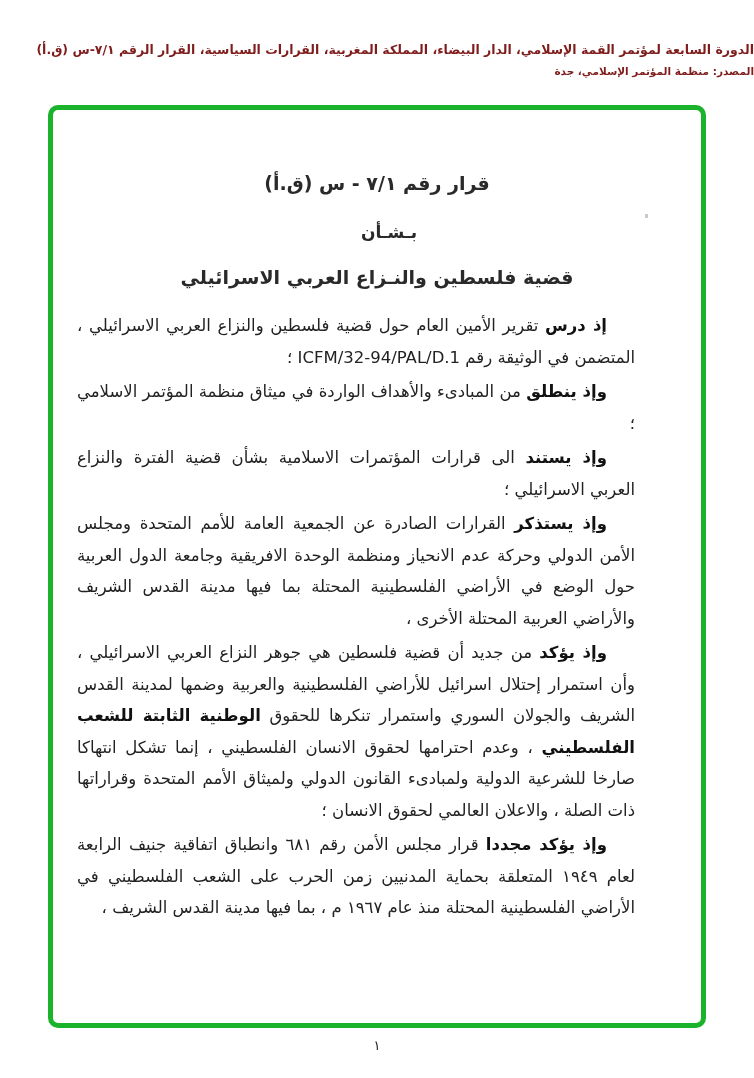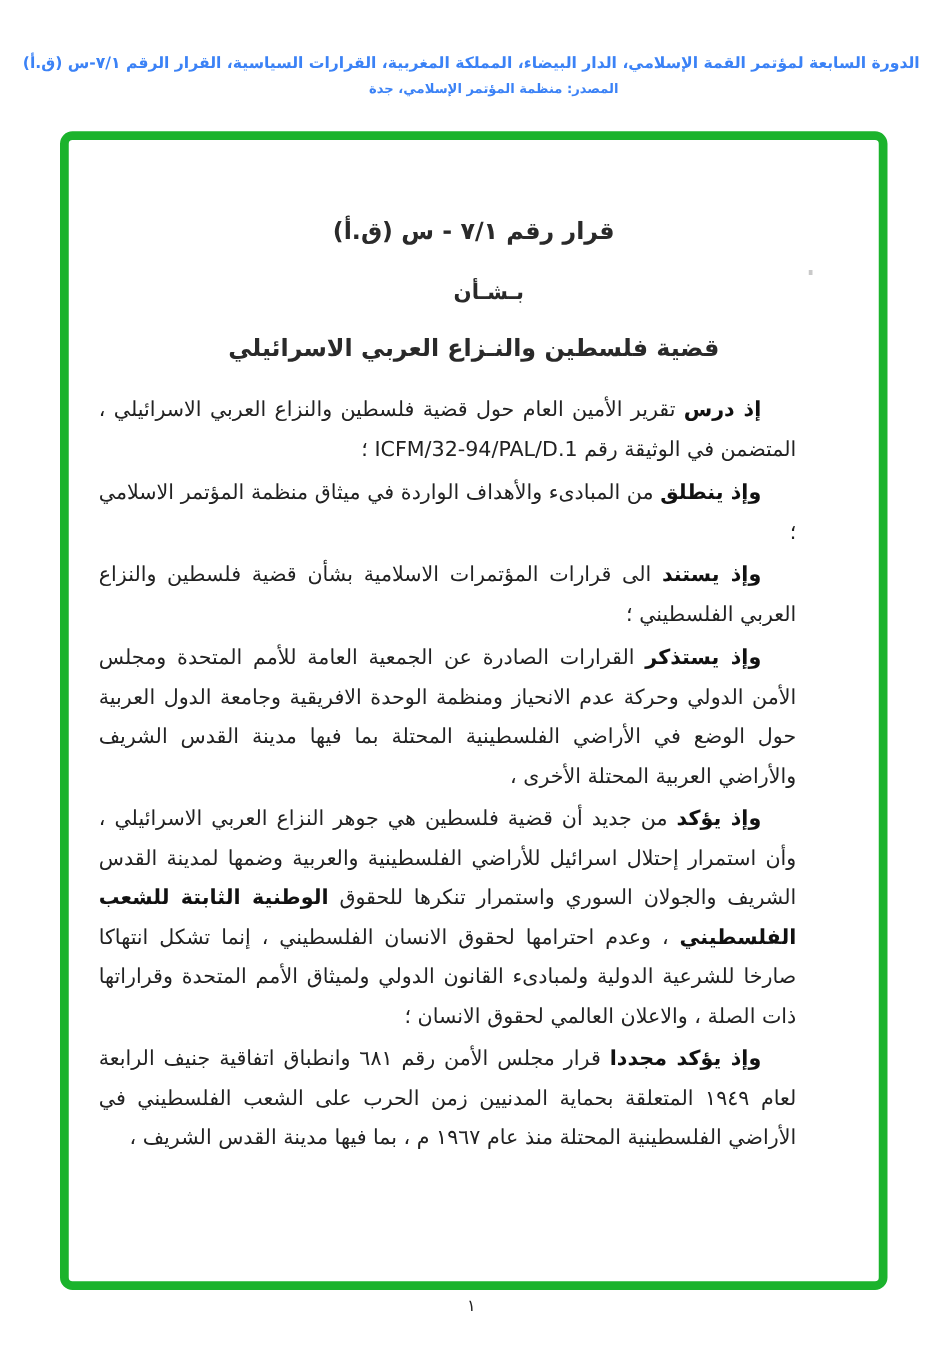--- a/index.html
+++ b/index.html
@@ -6,29 +6,29 @@
   body{
     width:754px;height:1078px;
     background:#ffffff;
     position:relative;
     font-family:"DejaVu Sans",sans-serif;
     color:#1e1e1e;
     overflow:hidden;
   }
   .top-header{
     position:absolute;top:42px;left:0;right:0;
-    direction:rtl;text-align:center;color:#3b82f6;
+    direction:rtl;text-align:right;color:#7f1d1d;
     font-weight:bold;
   }
   .top-header .line1{font-size:12.5px;letter-spacing:0;}
   .top-header .line2{font-size:10.5px;margin-top:8px;margin-left:36px;}
   .frame{
     position:absolute;left:48px;top:105px;
     width:648px;height:913px;
-    border:7px solid #ef4444;
+    border:5px solid #ef4444;
     border-radius:10px;
     background:#fff;
   }
   .titles{position:absolute;left:0;right:0;top:0;direction:rtl;text-align:center;color:#2a2a2a;}
   .t1{position:absolute;left:0;right:0;top:62px;font-size:19px;font-weight:bold;}
   .t2{position:absolute;left:0;right:0;top:112px;font-size:17px;font-weight:bold;padding-left:24px;}
   .t3{position:absolute;left:0;right:0;top:156px;font-size:19px;font-weight:bold;}
   .body-text{
     position:absolute;top:200px;right:66px;left:24px;height:648px;
     direction:rtl;text-align:justify;
@@ -54,21 +54,21 @@
 <div class="frame" style="border-color: rgb(27, 179, 44);">
   <div class="titles">
     <div class="t1">قرار رقم ٧/١ - س (ق.أ)</div>
     <div class="t2">بـشـأن</div>
     <div class="t3">قضية فلسطين والنـزاع العربي الاسرائيلي</div>
   </div>
 
   <div class="body-text">
     <p><b>إذ درس</b><span> تقرير الأمين العام حول قضية فلسطين والنزاع العربي الاسرائيلي ، المتضمن في الوثيقة رقم ICFM/32-94/PAL/D.1 ؛</span></p>
     <p><b>وإذ ينطلق</b><span> من المبادىء والأهداف الواردة في ميثاق منظمة المؤتمر الاسلامي ؛</span></p>
-    <p><b>وإذ يستند</b><span> الى قرارات المؤتمرات الاسلامية بشأن قضية فلسطين والنزاع العربي الفلسطيني ؛</span></p>
+    <p><b>وإذ يستند</b><span> الى قرارات المؤتمرات الاسلامية بشأن قضية الفترة والنزاع العربي الاسرائيلي ؛</span></p>
     <p><b>وإذ يستذكر</b><span> القرارات الصادرة عن الجمعية العامة للأمم المتحدة ومجلس الأمن الدولي وحركة عدم الانحياز ومنظمة الوحدة الافريقية وجامعة الدول العربية حول الوضع في الأراضي الفلسطينية المحتلة بما فيها مدينة القدس الشريف والأراضي العربية المحتلة الأخرى ،</span></p>
     <p><b>وإذ يؤكد</b><span> من جديد أن قضية فلسطين هي جوهر النزاع العربي الاسرائيلي ، وأن استمرار إحتلال اسرائيل للأراضي الفلسطينية والعربية وضمها لمدينة القدس الشريف والجولان السوري واستمرار تنكرها للحقوق </span><b>الوطنية الثابتة للشعب الفلسطيني</b><span> ، وعدم احترامها لحقوق الانسان الفلسطيني ، إنما تشكل انتهاكا صارخا للشرعية الدولية ولمبادىء القانون الدولي ولميثاق الأمم المتحدة وقراراتها ذات الصلة ، والاعلان العالمي لحقوق الانسان ؛</span></p>
     <p><b>وإذ يؤكد مجددا</b><span> قرار مجلس الأمن رقم ٦٨١ وانطباق اتفاقية جنيف الرابعة لعام ١٩٤٩ المتعلقة بحماية المدنيين زمن الحرب على الشعب الفلسطيني في الأراضي الفلسطينية المحتلة منذ عام ١٩٦٧ م ، بما فيها مدينة القدس الشريف ،</span></p>
   </div>
 
   <div class="speck"></div>
 </div>
 
 <div class="page-num">١</div>
 

